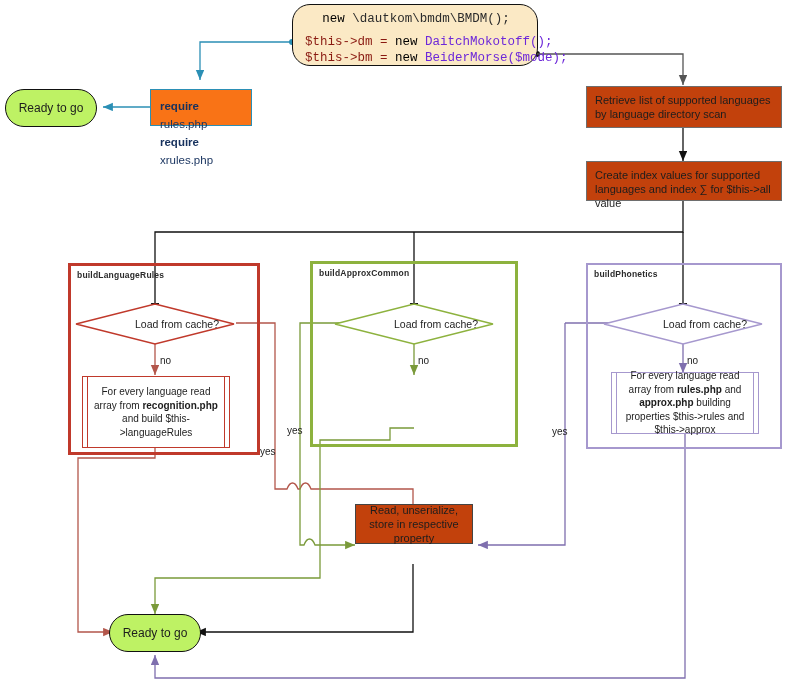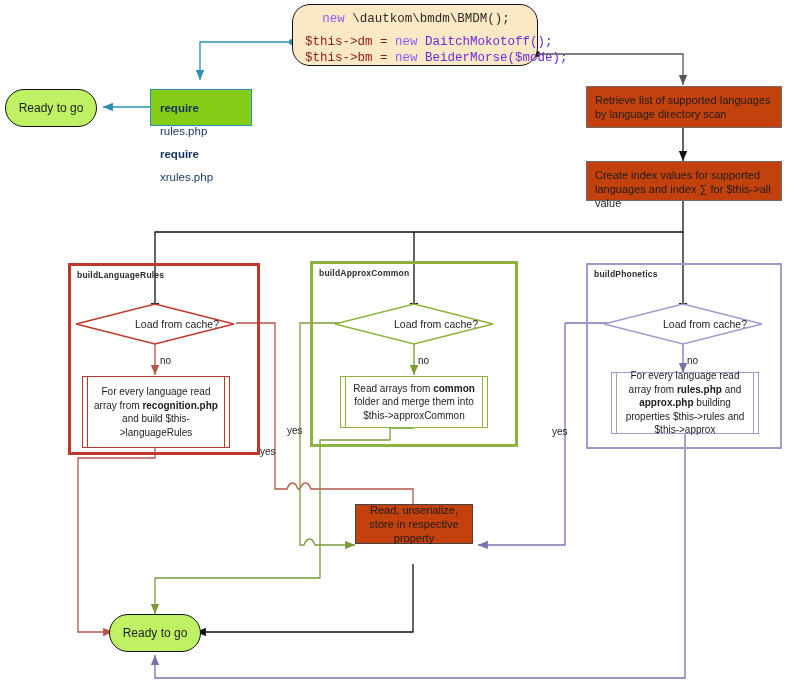--- a/index.html
+++ b/index.html
@@ -4,29 +4,29 @@
 <style>
   html,body{margin:0;padding:0;background:#ffffff;}
   body{font-family:"Liberation Sans",sans-serif;}
   #canvas{position:relative;width:788px;height:682px;overflow:hidden;background:#fff;}
   svg.wires{position:absolute;left:0;top:0;width:788px;height:682px;pointer-events:none;}
 
   .node{position:absolute;box-sizing:border-box;display:flex;align-items:center;justify-content:center;text-align:center;}
   .rounded{background:#bef264;border:1.4px solid #111;border-radius:22px;font-size:12px;color:#1d1d1d;}
   .codebox{background:#fbe9c5;border:1.4px solid #111;border-radius:18px;display:block;padding:6px 10px 7px 12px;}
   .code{font-family:"Liberation Mono",monospace;font-size:12.5px;color:#8a1a11;letter-spacing:0px;white-space:pre;line-height:16px;}
-  .code .kw{color:#8b5cf6;}
+  .code .kw{color:#000000;}
   .code .cls{color:#2b2b2b;}
   .code .plain{color:#6d28d9;}
   .code .hdr{display:block;text-align:center;margin-bottom:7px;}
 
   .procbox{background:#c2410c;border:1.2px solid #6e6e6e;font-size:11px;color:#1d1d1d;text-align:left;padding:6px 8px;line-height:14px;display:block;}
   .procbox.center{text-align:center;}
 
-  .reqbox{background:#84cc16;border:1.2px solid #2b8fb5;font-size:11.5px;color:#17325e;text-align:left;padding:7px 9px;line-height:23px;display:block;}
+  .reqbox{background:#f97316;border:1.2px solid #2b8fb5;font-size:11.5px;color:#17325e;text-align:left;padding:7px 9px;line-height:18px;display:block;}
   .reqbox b{font-weight:bold;}
 
   .group{position:absolute;box-sizing:border-box;background:transparent;}
   .group .gtitle{position:absolute;left:6px;top:4px;font-size:8.5px;font-weight:bold;color:#2b2b2b;letter-spacing:0.2px;white-space:nowrap;}
 
   .diamond{position:absolute;display:flex;align-items:center;justify-content:center;font-size:10.5px;color:#1d1d1d;}
   .diamond span{position:relative;z-index:2;margin-left:44px;}
   .diamond svg{position:absolute;left:0;top:0;}
 
   .subproc{position:absolute;box-sizing:border-box;background:#fff;font-size:10px;line-height:13.5px;color:#1d1d1d;text-align:center;display:flex;align-items:center;justify-content:center;padding:4px 8px;}
@@ -153,24 +153,20 @@
     <div class="gtitle">buildApproxCommon</div>
   </div>
   <div class="diamond" style="left:333px;top:303px;width:162px;height:42px;">
     <svg width="162" height="42">
         <polygon points="81,1 160,21 81,41 2,21" fill="#ffffff" stroke="#8db23e" stroke-width="1.3"></polygon>
       </svg>
     <span>Load from cache?</span>
   </div>
   <div class="elabel" style="left:418px;top:355px;">no</div>
   <div class="elabel" style="left:287px;top:425px;">yes</div>
-  <div class="subproc" style="left:340px;top:376px;width:148px;height:52px;border:1.2px solid #8db23e;color:#8db23e;">
-    <div class="inner"></div>
-    <span style="color:#1d1d1d;position:relative;z-index:2;"><span>Read arrays from </span><b>common</b><span> folder and merge them into $this-&gt;approxCommon</span></span>
-  </div>
 
   <div class="group" style="left:586px;top:263px;width:196px;height:186px;border:2.5px solid #a698ce;">
     <div class="gtitle">buildPhonetics</div>
   </div>
   <div class="diamond" style="left:602px;top:303px;width:162px;height:42px;">
     <svg width="162" height="42">
         <polygon points="81,1 160,21 81,41 2,21" fill="#ffffff" stroke="#a698ce" stroke-width="1.3"></polygon>
       </svg>
     <span>Load from cache?</span>
   </div>

